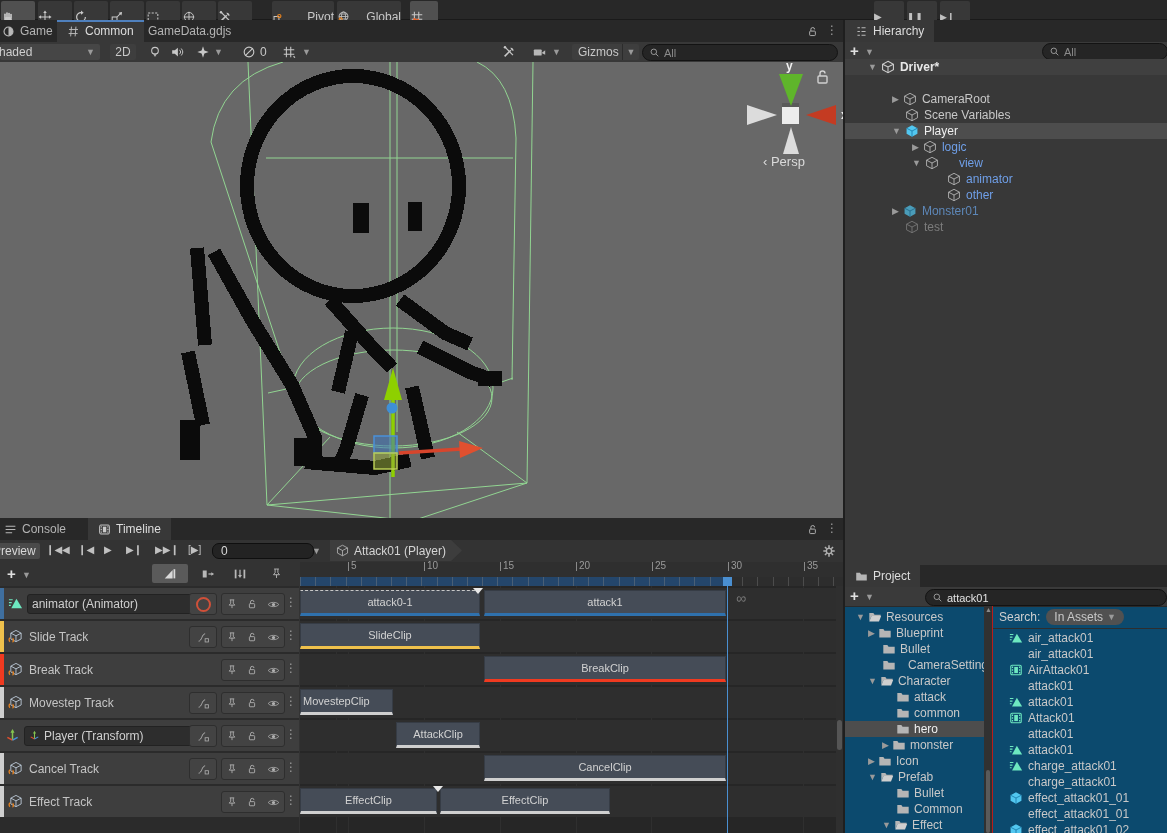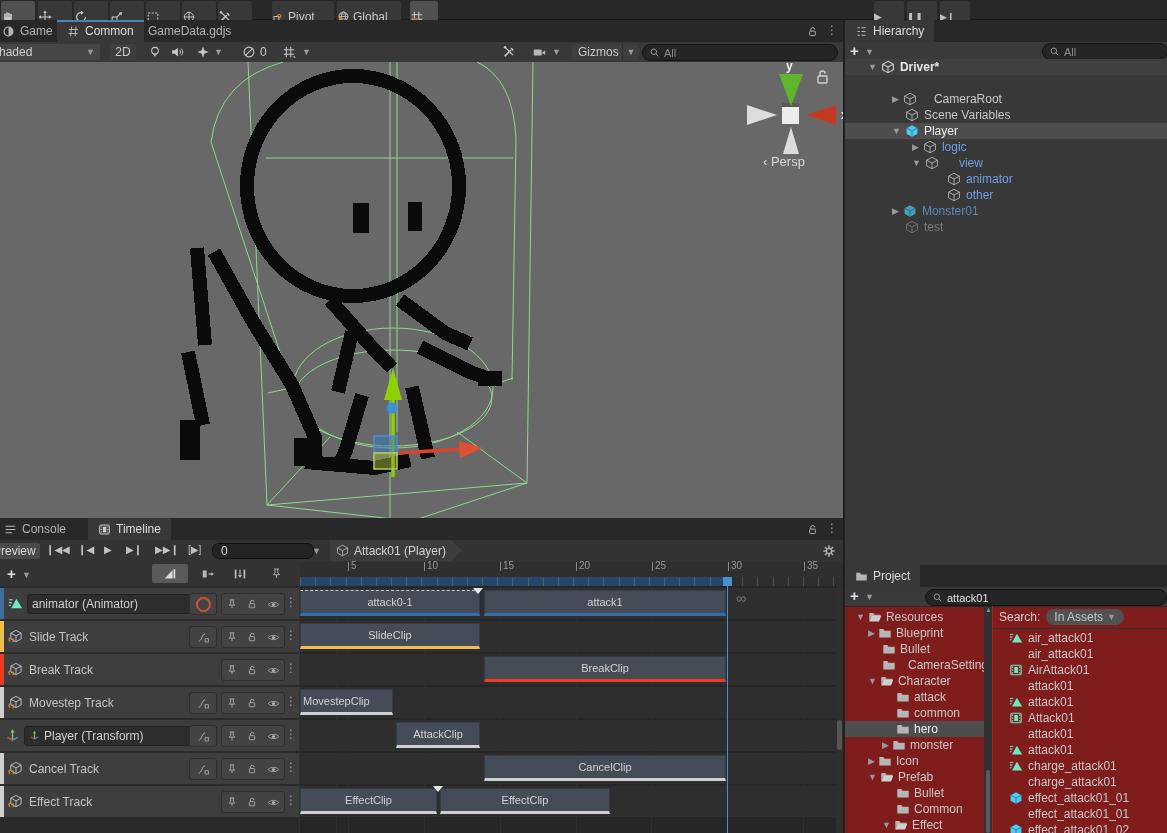--- a/index.html
+++ b/index.html
@@ -3,21 +3,21 @@
 <meta charset="utf-8">
 <style>
   html,body{margin:0;padding:0;background:#111;}
   .stage{position:relative;width:1167px;height:833px;overflow:hidden;background:#383838;
          font-family:"Liberation Sans","DejaVu Sans",sans-serif;font-size:12px;color:#c8c8c8;
          -webkit-font-smoothing:antialiased;}
   .p{position:absolute;}
   .flex{display:flex;align-items:center;}
   .ic{display:inline-block;vertical-align:middle;flex:none;}
   .toolbtn{position:absolute;top:1px;width:34px;height:31px;background:#383838;border-radius:2px;
-           display:flex;align-items:center;justify-content:flex-start;}
+           display:flex;align-items:center;justify-content:space-between;}
   .toolbtn.sel{background:#505050;}
   .tab{height:22px;display:flex;align-items:center;padding:0 10px;color:#b4b4b4;gap:5px;}
   .tab.active{background:#383838;color:#dddddd;}
   .tab.active.bluetop{box-shadow:inset 0 2px 0 #4f80bd;}
   .searchbox{background:#252525;border:1px solid #131313;border-radius:9px;height:15px;
              display:flex;align-items:center;gap:4px;padding:0 6px;color:#8a8a8a;font-size:11px;}
   .arrow{color:#9a9a9a;font-size:9px;}
   .hrow{position:absolute;left:0;width:322px;height:16px;display:flex;align-items:center;font-size:12px;}
   .trow{position:absolute;left:0;width:299px;height:31px;background:#3e3e3e;display:flex;align-items:center;}
   .tstrip{width:4px;height:31px;flex:none;}
@@ -771,21 +771,21 @@
     <svg class="ic" width="14" height="14" style="margin-left:4px">
           <use href="#i-scene"></use>
         </svg>
     <b style="margin-left:5px;color:#e8e8e8">Driver*</b>
   </div>
   <div class="hrow" style="top:49px">
     <span class="arrow" style="margin-left:47px">▶</span>
     <svg class="ic" width="14" height="14" style="margin-left:4px">
           <use href="#i-cube"></use>
         </svg>
-    <span style="margin-left:17px">CameraRoot</span>
+    <span style="margin-left:5px">CameraRoot</span>
   </div>
   <div class="hrow" style="top:65px">
     <svg class="ic" width="14" height="14" style="margin-left:60px">
           <use href="#i-cube"></use>
         </svg>
     <span style="margin-left:5px">Scene Variables</span>
   </div>
   <div class="hrow" style="top:81px;background:#4d4d4d">
     <span class="arrow" style="margin-left:47px">▼</span>
     <svg class="ic" width="14" height="14" style="margin-left:4px">
@@ -827,21 +827,21 @@
     <span style="margin-left:5px;color:#5d87b8">Monster01</span>
   </div>
   <div class="hrow" style="top:177px">
     <svg class="ic" width="14" height="14" style="margin-left:60px;opacity:.5">
           <use href="#i-cube"></use>
         </svg>
     <span style="margin-left:5px;color:#7c7c7c">test</span>
   </div>
 </div>
 
-<div class="p" style="left:845px;top:565px;width:322px;height:268px;background:#7f1d1d;">
+<div class="p" style="left:845px;top:565px;width:322px;height:268px;background:#0c4a6e;">
   <div class="p" style="left:0;top:0;width:322px;height:22px;background:#282828;border-bottom:1px solid #191919;">
     <div class="tab active p" style="left:0;top:0">
       <svg class="ic" width="13" height="13">
             <use href="#i-folder"></use>
           </svg>
       <span>Project</span>
     </div>
   </div>
   <div class="p" style="left:0;top:22px;width:322px;height:19px;background:#3a3a3a;border-bottom:1px solid #2a2a2a;">
     <span class="p" style="left:5px;top:0;color:#e0e0e0;font-size:15px;font-weight:bold">+</span>

